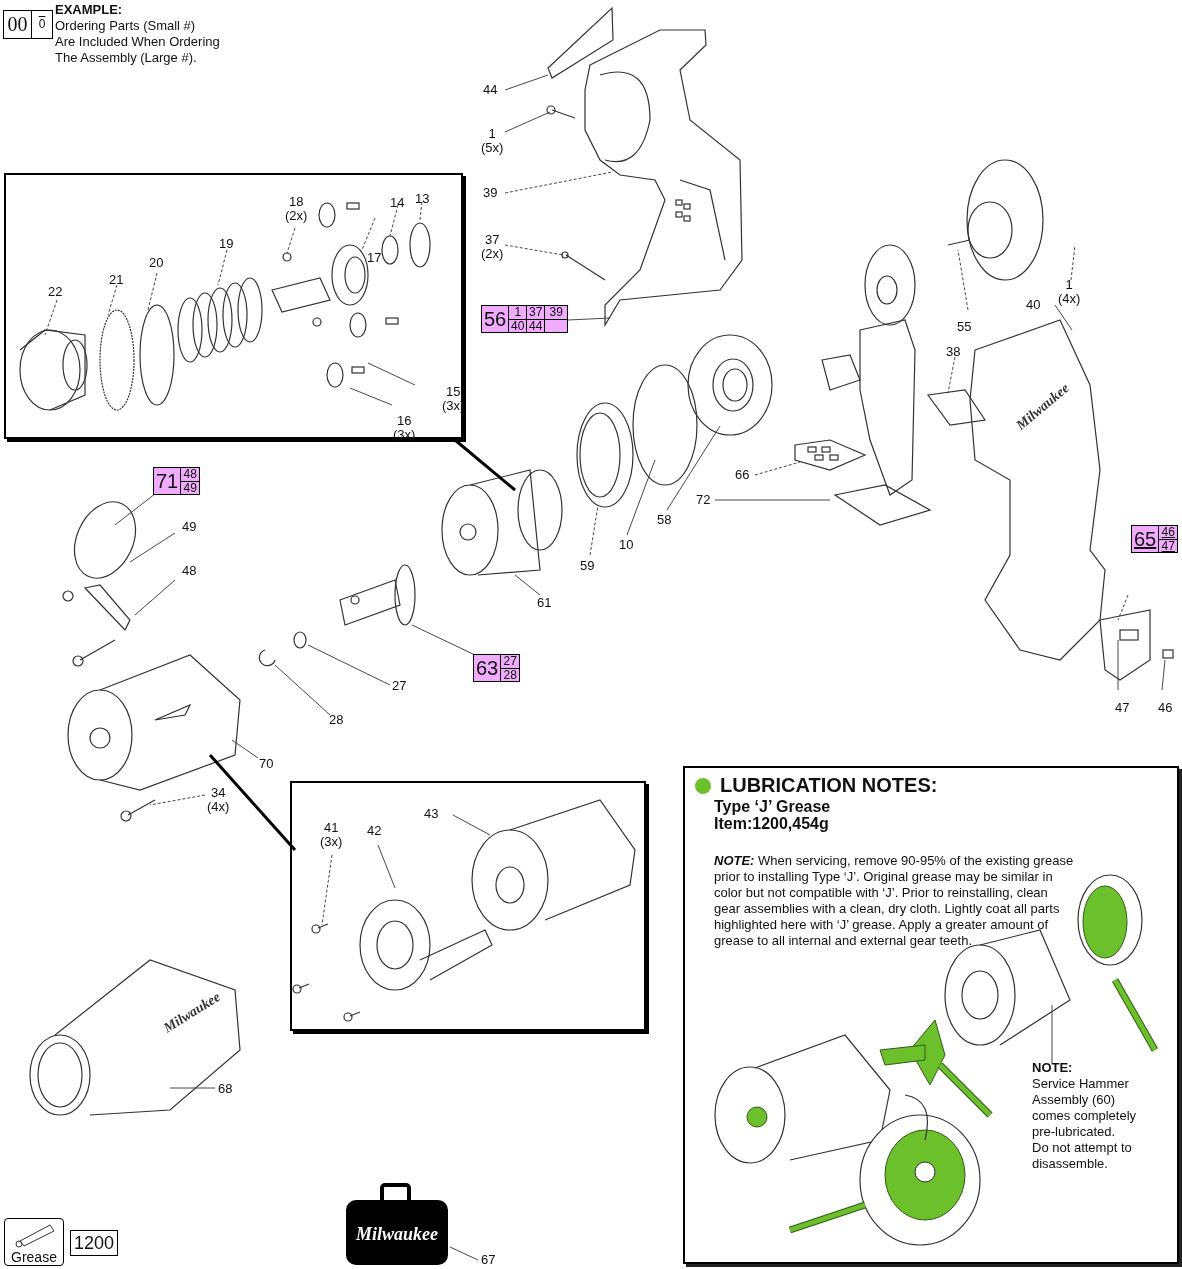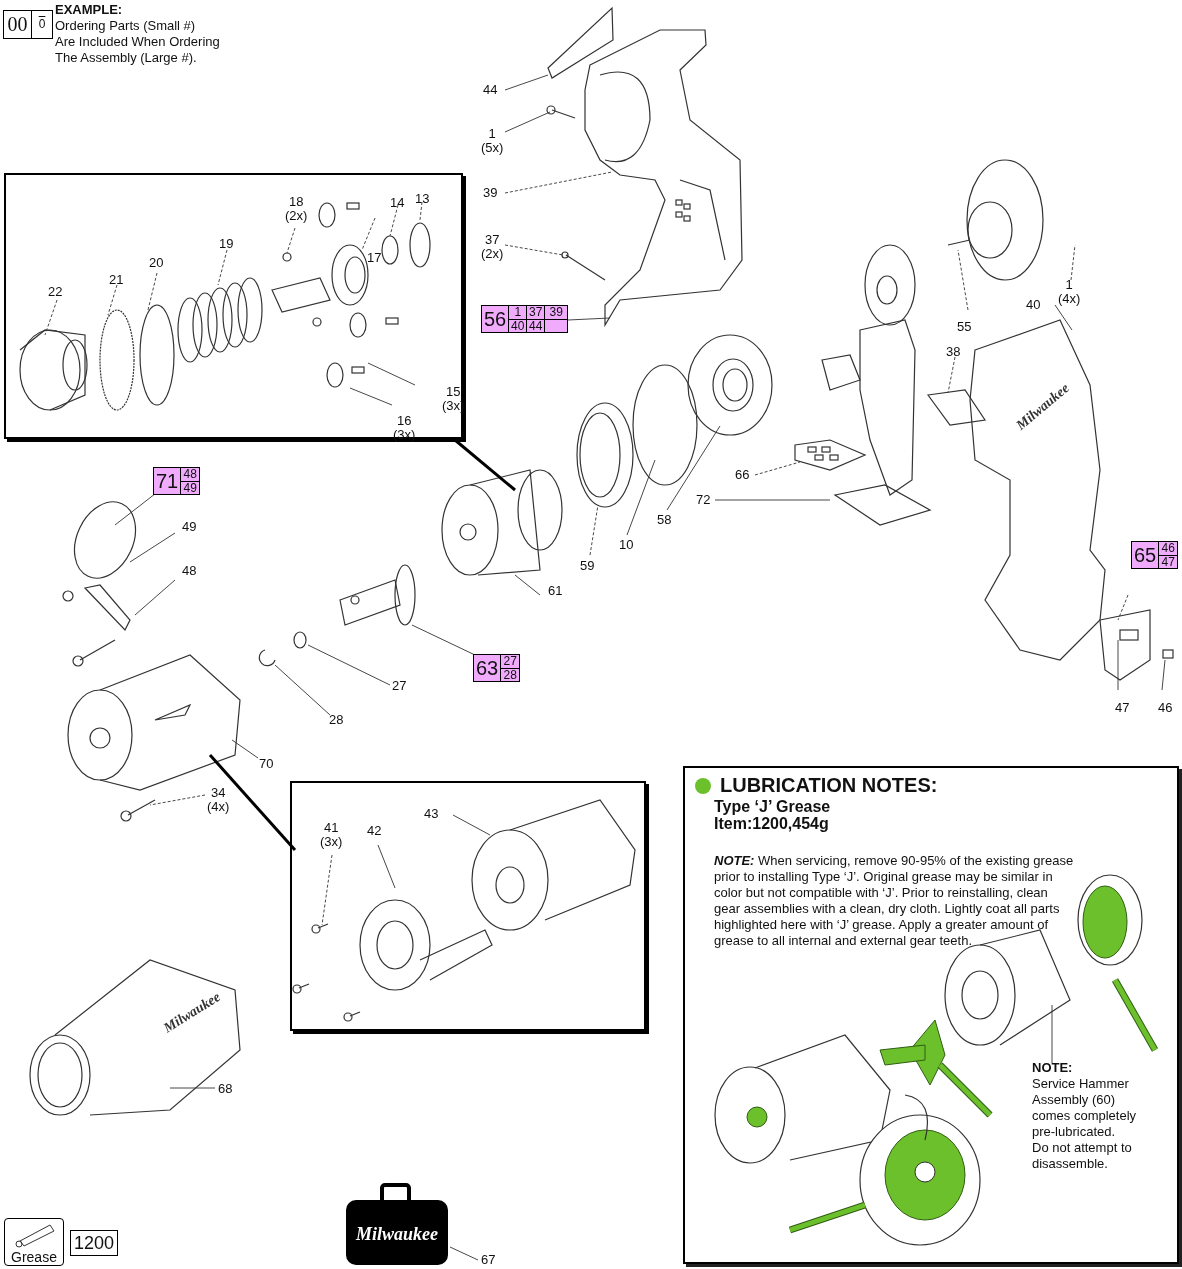--- a/index.html
+++ b/index.html
@@ -307,21 +307,21 @@
     <span>49</span>
   </div>
 </div>
 <div class="asm" style="left:473px;top:654px;">
   <span class="big">63</span>
   <div class="grid" style="grid-template-columns:18px;">
     <span style="border-bottom:1px solid #000;">27</span>
     <span>28</span>
   </div>
 </div>
-<div class="asm" style="left:1131px;top:541px;">
+<div class="asm" style="left:1131px;top:525px;text-decoration:underline;">
   <span class="big">65</span>
   <div class="grid" style="grid-template-columns:18px;">
     <span style="border-bottom:1px solid #000;">46</span>
     <span>47</span>
   </div>
 </div>
 
 <div class="lbl" style="left:483px;top:83px;"><span>44</span></div>
 <div class="lbl" style="left:481px;top:127px;">
     <span class="qty">1</span>
@@ -356,21 +356,21 @@
     <span class="qty">1</span>
     <span class="qty">(4x)</span>
   </div>
 <div class="lbl" style="left:1026px;top:298px;"><span>40</span></div>
 <div class="lbl" style="left:946px;top:345px;"><span>38</span></div>
 <div class="lbl" style="left:735px;top:468px;"><span>66</span></div>
 <div class="lbl" style="left:696px;top:493px;"><span>72</span></div>
 <div class="lbl" style="left:657px;top:513px;"><span>58</span></div>
 <div class="lbl" style="left:619px;top:538px;"><span>10</span></div>
 <div class="lbl" style="left:580px;top:559px;"><span>59</span></div>
-<div class="lbl" style="left:537px;top:584px;margin-left:11px;"><span>61</span></div>
+<div class="lbl" style="left:537px;top:596px;"><span>61</span></div>
 <div class="lbl" style="left:182px;top:520px;"><span>49</span></div>
 <div class="lbl" style="left:182px;top:564px;"><span>48</span></div>
 <div class="lbl" style="left:392px;top:679px;"><span>27</span></div>
 <div class="lbl" style="left:329px;top:713px;"><span>28</span></div>
 <div class="lbl" style="left:259px;top:757px;"><span>70</span></div>
 <div class="lbl" style="left:207px;top:786px;">
     <span class="qty">34</span>
     <span class="qty">(4x)</span>
   </div>
 <div class="lbl" style="left:1115px;top:701px;"><span>47</span></div>

